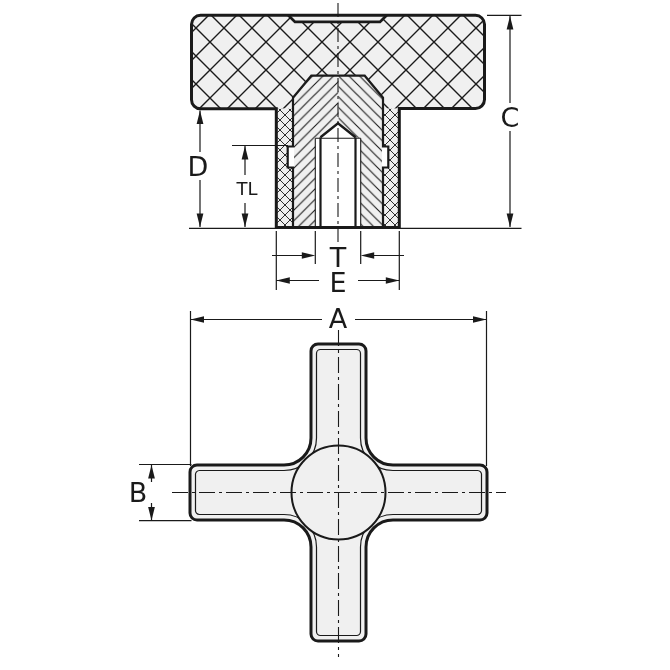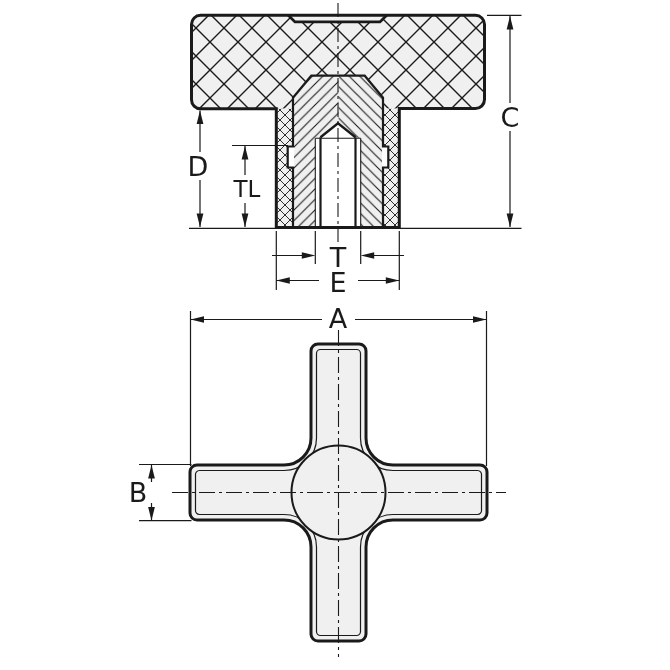--- a/index.html
+++ b/index.html
@@ -16,21 +16,21 @@
     transform:translate(-50%,-50%);
     font-size:27px;
     line-height:1;
     color:#1a1a1a;
     white-space:nowrap;
     user-select:none;
   }
   
   .lbl-c {left:510px;top:117px;}
   .lbl-d {left:198px;top:166px;}
-  .lbl-tl{left:247px;top:189px;font-size:23px;}
+  .lbl-tl{left:247px;top:189px;font-size:18px;}
   .lbl-t {left:338px;top:257px;}
   .lbl-e {left:338px;top:282px;}
   .lbl-a {left:338px;top:318px;}
   .lbl-b {left:138px;top:492px;}
 </style>
 </head>
 <body>
 
 <div class="stage">
 

